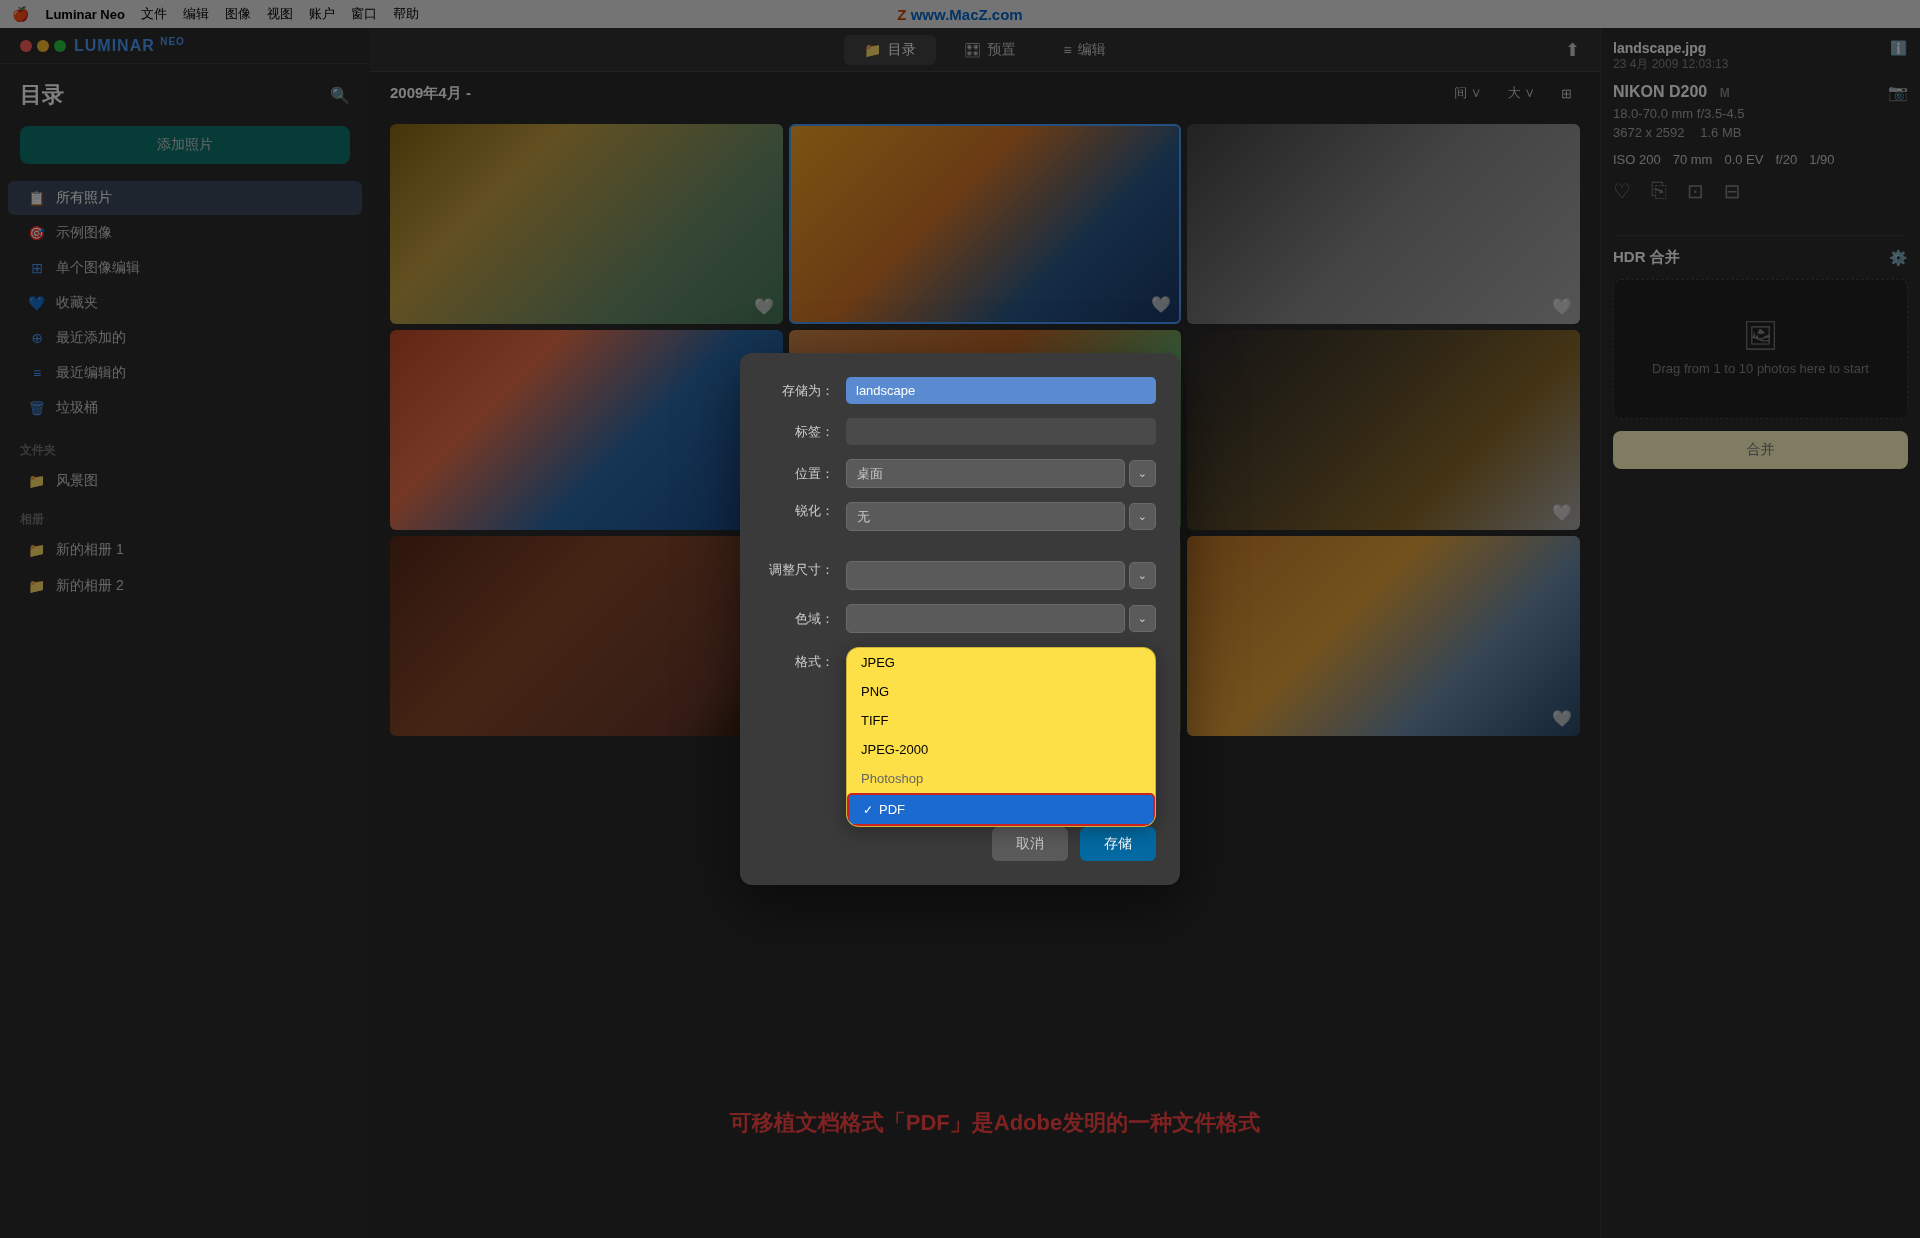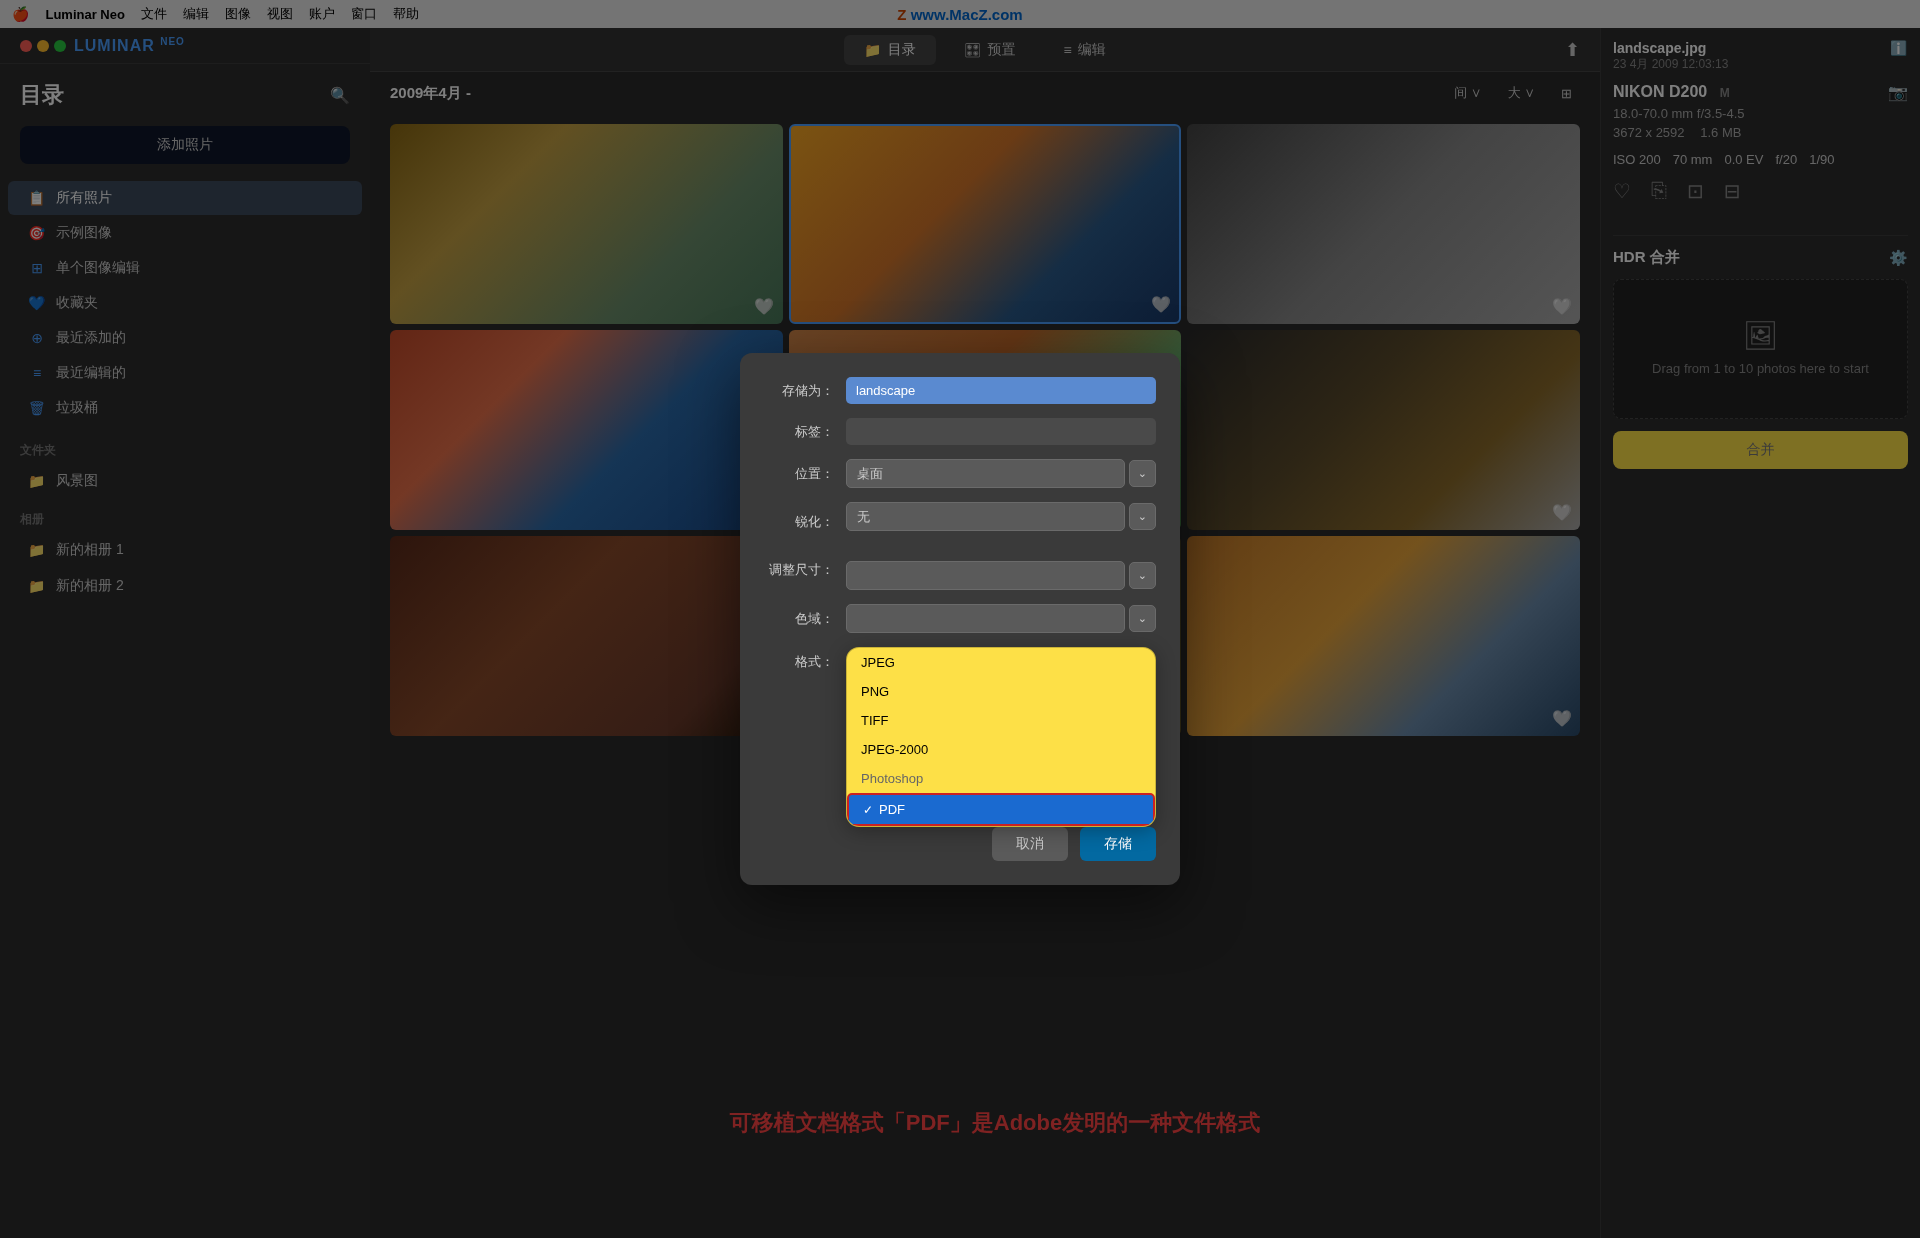--- a/index.html
+++ b/index.html
@@ -74,21 +74,21 @@
       font-size: 22px;
       font-weight: 700;
       color: #fff;
     }
     .sidebar-search-icon {
       color: #888;
       font-size: 16px;
     }
     .add-photos-btn {
       margin: 8px 20px 12px;
-      background: #0f172a;
+      background: #0f766e;
       border: none;
       border-radius: 8px;
       color: #ccc;
       font-size: 14px;
       padding: 10px;
       cursor: pointer;
       text-align: center;
       width: calc(100% - 40px);
     }
     .sidebar-section {
@@ -276,21 +276,21 @@
       justify-content: center;
       gap: 8px;
       border: 1px dashed #444;
       margin-bottom: 12px;
     }
     .hdr-drop-icon { font-size: 28px; color: #888; }
     .hdr-drop-text { font-size: 13px; color: #888; text-align: center; line-height: 1.4; }
     .merge-btn {
       width: 100%;
       padding: 10px;
-      background: #fde047;
+      background: #fef9c3;
       border: none;
       border-radius: 8px;
       color: #777;
       font-size: 14px;
       cursor: not-allowed;
     }
 
     
     .dialog-overlay {
       position: absolute;
@@ -403,21 +403,21 @@
       color: #fff;
     }
     .format-option .check { color: #fff; font-size: 12px; }
     .format-border {
       border: 2px solid #cc2222;
       border-radius: 5px;
     }
 
     .dialog-sharpening-row {
       display: flex;
-      align-items: flex-end;
+      align-items: flex-start;
       margin-bottom: 30px;
       gap: 12px;
     }
     .dialog-mid-label {
       font-size: 13px;
       color: #ccc;
       width: 70px;
       text-align: right;
       flex-shrink: 0;
     }

